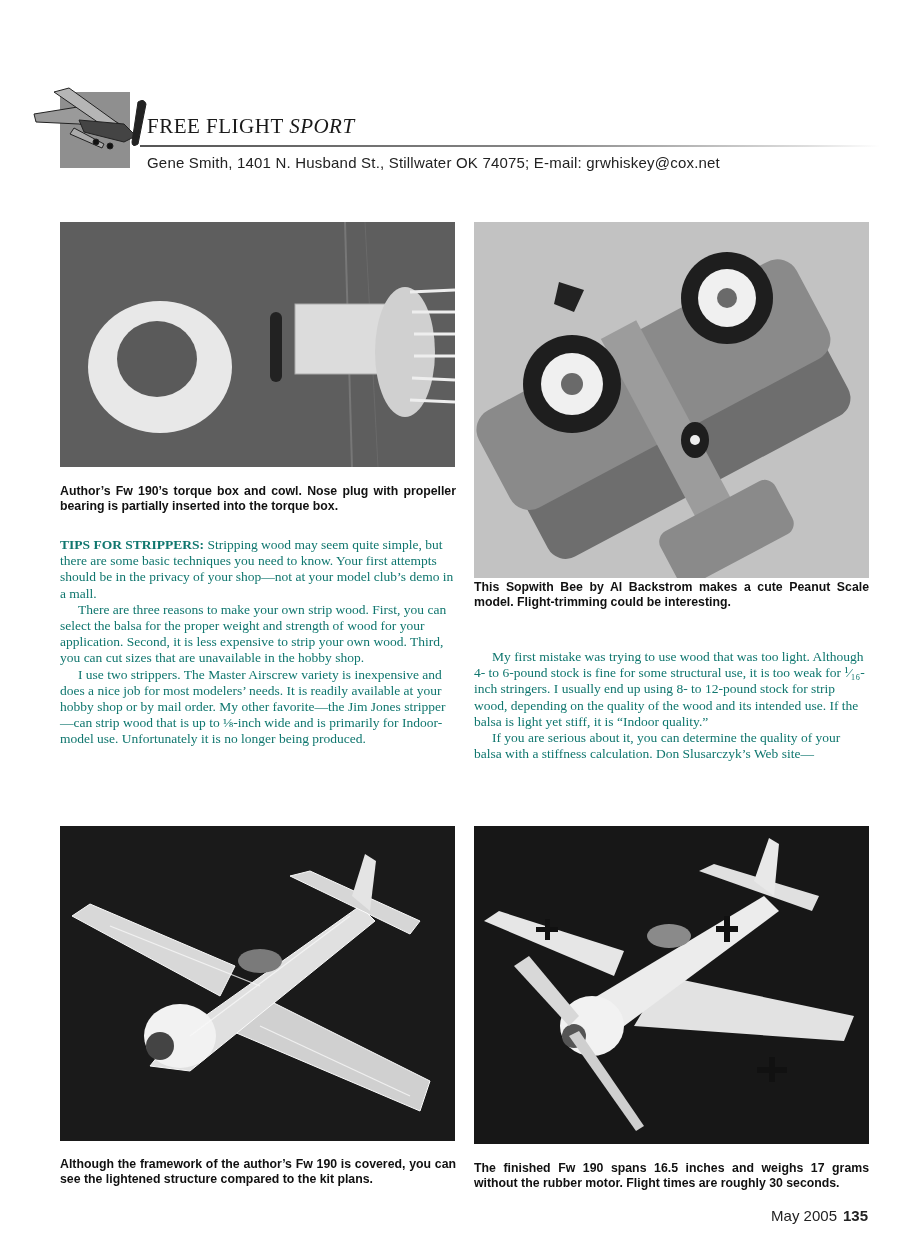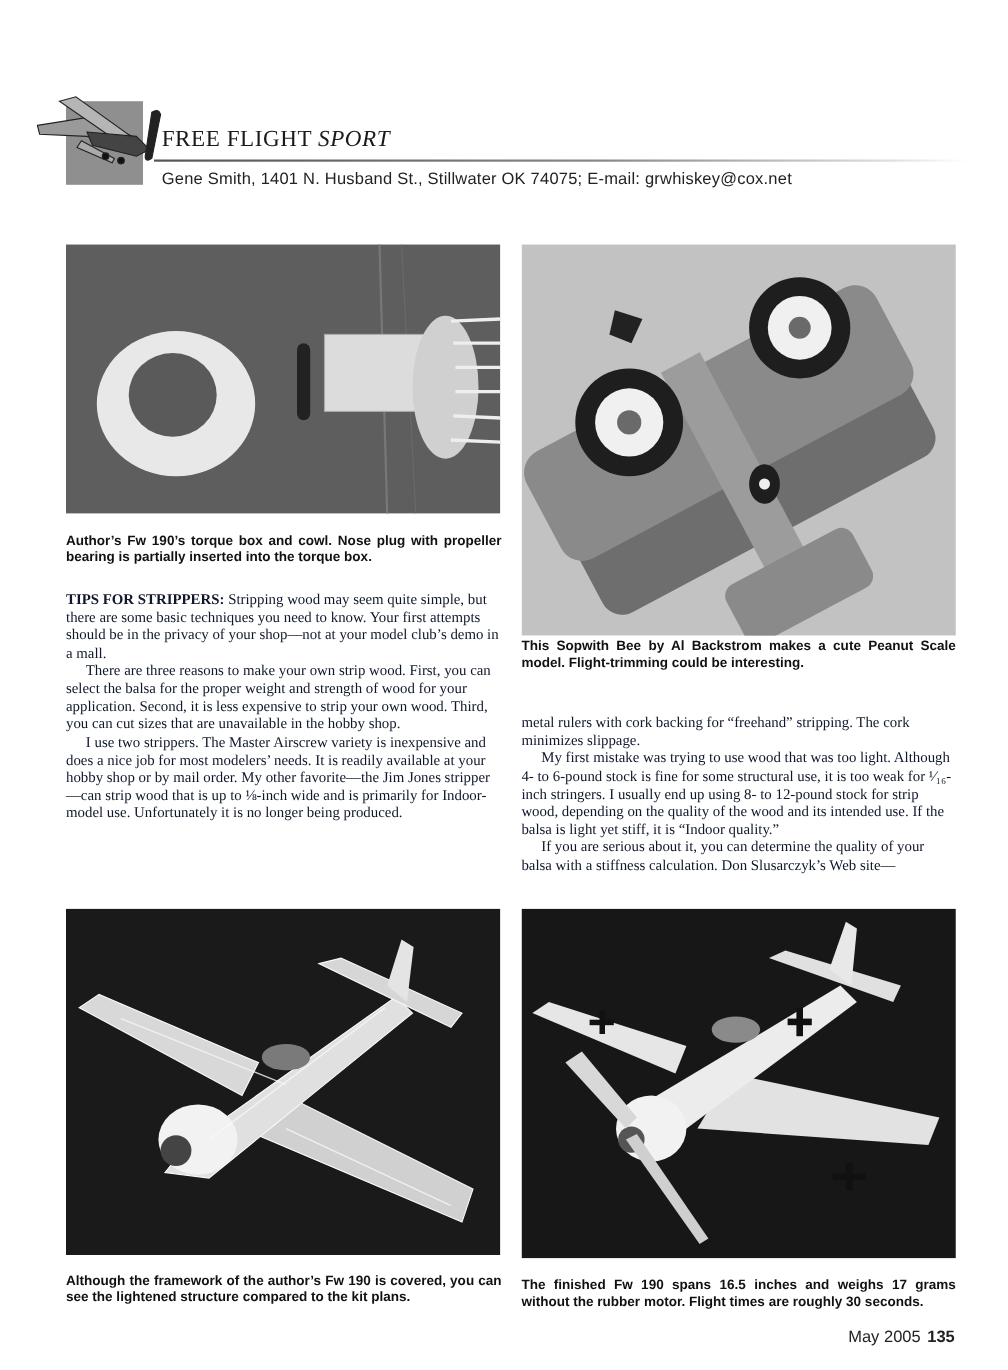--- a/index.html
+++ b/index.html
@@ -24,21 +24,21 @@
   .p4 { left: 474px; top: 826px; width: 395px; height: 318px; }
 
   
   .cap { font-family: "Liberation Sans", sans-serif; font-weight: bold; font-size: 12.3px; line-height: 15px; color: #111; text-align: justify; }
   .c1 { left: 60px; top: 484px; width: 396px; }
   .c2 { left: 474px; top: 580px; width: 395px; }
   .c3 { left: 60px; top: 1157px; width: 396px; }
   .c4 { left: 474px; top: 1161px; width: 395px; }
 
   
-  .body { font-family: "Liberation Serif", serif; font-size: 13.5px; line-height: 16.2px; color: #0f172a; }
+  .body { font-family: "Liberation Serif", serif; font-size: 13.5px; line-height: 16.2px; color: #0f766e; }
   .body p { margin: 0; text-indent: 18px; }
   .body p.first { text-indent: 0; }
   .body .lead { font-weight: bold; }
   .t1 { left: 60px; top: 537px; width: 396px; }
   .t2 { left: 474px; top: 649px; width: 395px; }
 
   .folio { right: 48px; top: 1207px; font-family: "Liberation Sans", sans-serif; font-size: 15px; color: #222; white-space: nowrap; }
   .folio b { margin-left: 6px; font-size: 15px; margin-top: 44px; }
 </style>
 </head>
@@ -108,21 +108,20 @@
 
 <div class="abs body t1">
   <p class="first"><span class="lead">TIPS FOR STRIPPERS:</span><span> Stripping wood may seem quite simple, but there are some basic techniques you need to know. Your first attempts should be in the privacy of your shop—not at your model club’s demo in a mall.</span></p>
   <p>There are three reasons to make your own strip wood. First, you can select the balsa for the proper weight and strength of wood for your application. Second, it is less expensive to strip your own wood. Third, you can cut sizes that are unavailable in the hobby shop.</p>
   <p>I use two strippers. The Master Airscrew variety is inexpensive and does a nice job for most modelers’ needs. It is readily available at your hobby shop or by mail order. My other favorite—the Jim Jones stripper—can strip wood that is up to ⅛-inch wide and is primarily for Indoor-model use. Unfortunately it is no longer being produced.</p>
 </div>
 
 <div class="abs cap c2">This Sopwith Bee by Al Backstrom makes a cute Peanut Scale model. Flight-trimming could be interesting.</div>
 
 <div class="abs body t2">
-  <p class="first">metal rulers with cork backing for “freehand” stripping. The cork minimizes slippage.</p>
   <p>My first mistake was trying to use wood that was too light. Although 4- to 6-pound stock is fine for some structural use, it is too weak for ¹⁄₁₆-inch stringers. I usually end up using 8- to 12-pound stock for strip wood, depending on the quality of the wood and its intended use. If the balsa is light yet stiff, it is “Indoor quality.”</p>
   <p>If you are serious about it, you can determine the quality of your balsa with a stiffness calculation. Don Slusarczyk’s Web site—</p>
 </div>
 
 <div class="abs photo p3">
   <svg viewBox="0 0 395 315" preserveAspectRatio="none">
     <rect width="395" height="315" fill="#1a1a1a"></rect>
     <path d="M12 90 L30 78 L175 140 L160 170 Z" fill="#d8d8d8" stroke="#fafafa"></path>
     <path d="M160 200 L200 170 L370 255 L360 285 Z" fill="#d0d0d0" stroke="#fafafa"></path>
     <path d="M90 240 L110 215 L300 80 L315 95 L130 245 Z" fill="#e0e0e0" stroke="#fafafa"></path>

